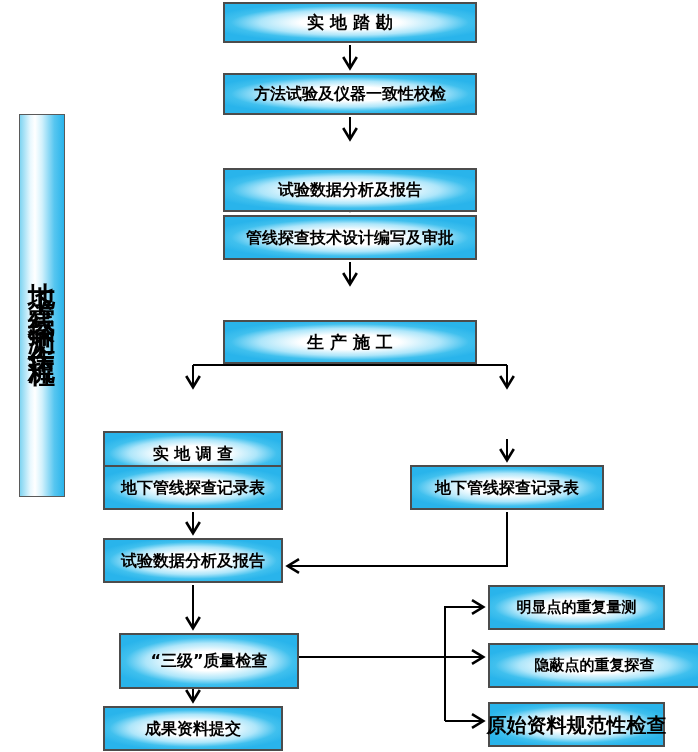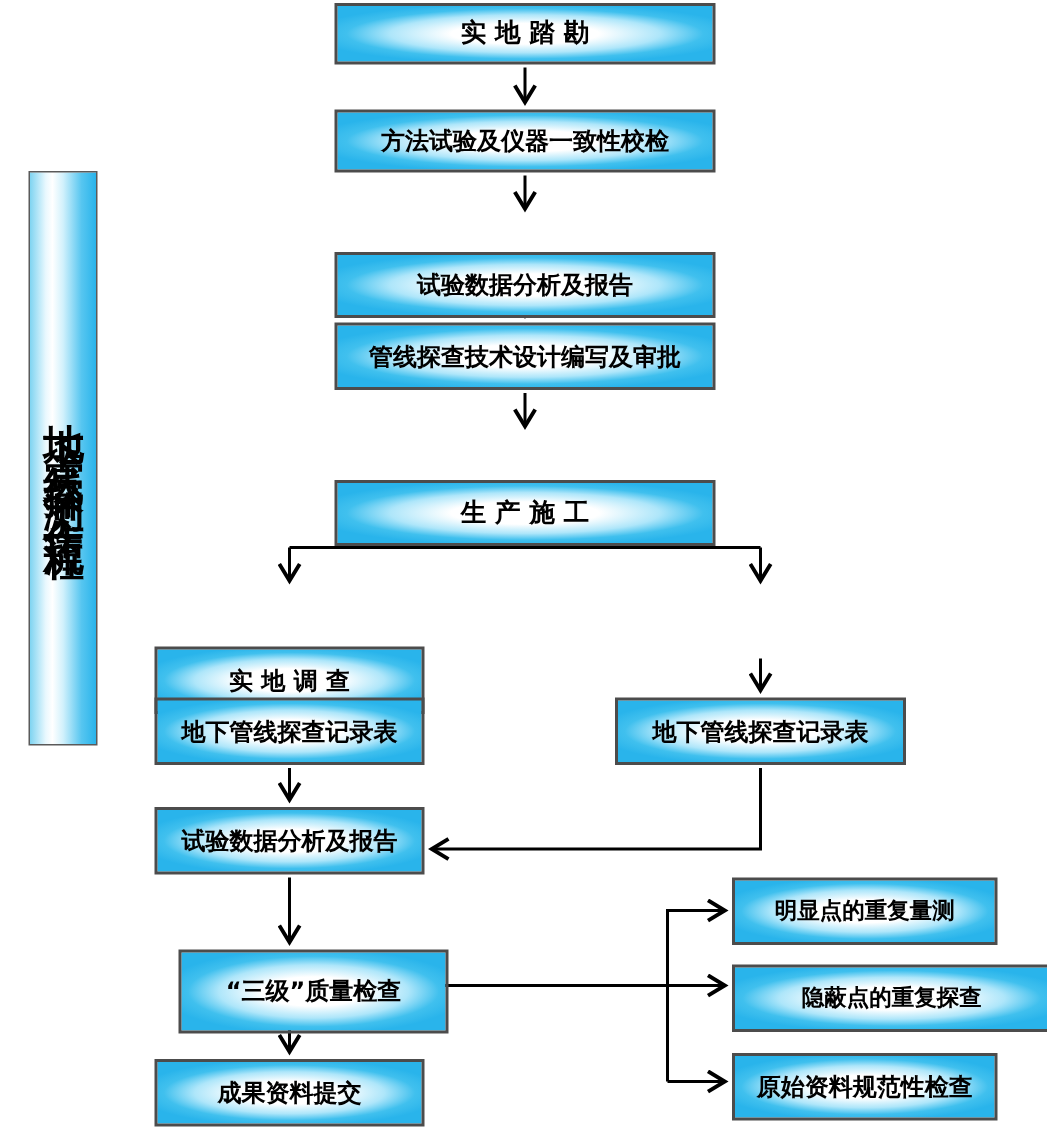--- a/index.html
+++ b/index.html
@@ -45,21 +45,21 @@
   .n-record-l    { left: 103px; top: 465px; width: 180px; height: 45px; }
   .n-dataproc    { left: 103px; top: 538px; width: 180px; height: 45px; }
   .n-quality     { left: 103px; top: 633px; width: 180px; height: 56px; margin-left: 16px; }
   .n-submit      { left: 103px; top: 706px; width: 180px; height: 45px; }
   
   .n-instrument  { left: 410px; top: 392px; width: 194px; height: 45px; }
   .n-record-r    { left: 410px; top: 465px; width: 194px; height: 45px; }
   
   .n-obvious     { left: 488px; top: 585px; width: 177px; height: 45px; font-size: 15px; }
   .n-hidden      { left: 488px; top: 643px; width: 213px; height: 45px; font-size: 15px; }
-  .n-original    { left: 488px; top: 702px; width: 177px; height: 45px; font-size: 16px; }
+  .n-original    { left: 488px; top: 702px; width: 177px; height: 45px; font-size: 20px; }
   
   .title-strip {
     position: absolute;
     left: 19px; top: 114px;
     width: 46px; height: 383px;
     border: 1px solid #5a5a5a;
     background: linear-gradient(90deg,
       #7fd4f1 0%, #e9f8fe 24%, #ffffff 34%, #d2f1fc 50%,
       #57c6f0 78%, #29b4eb 100%);
     display: flex;

